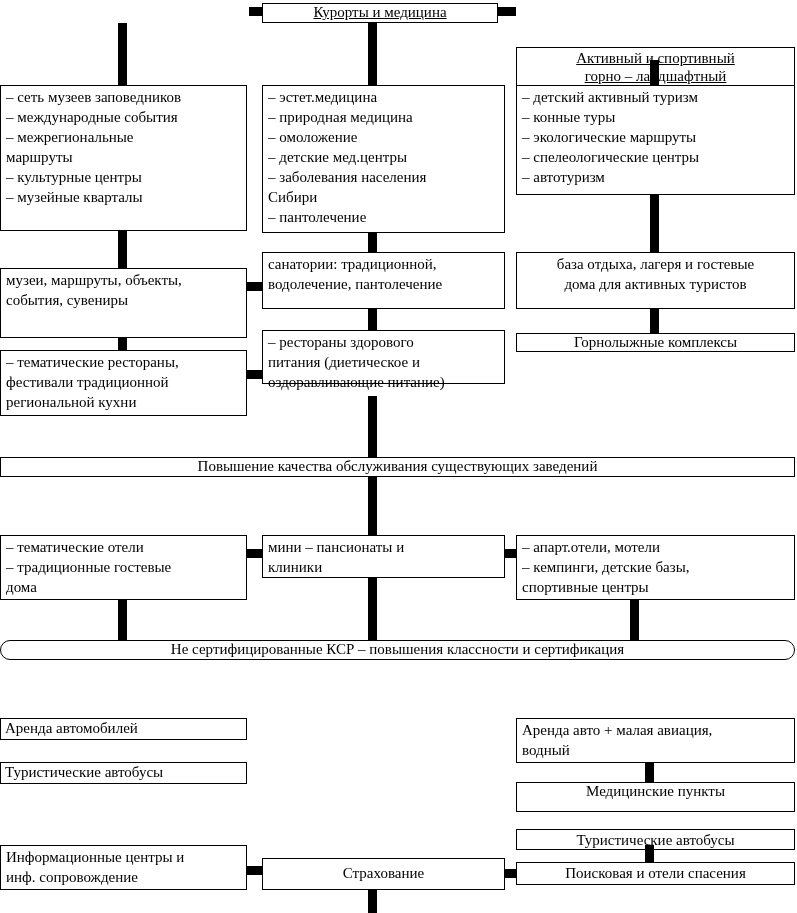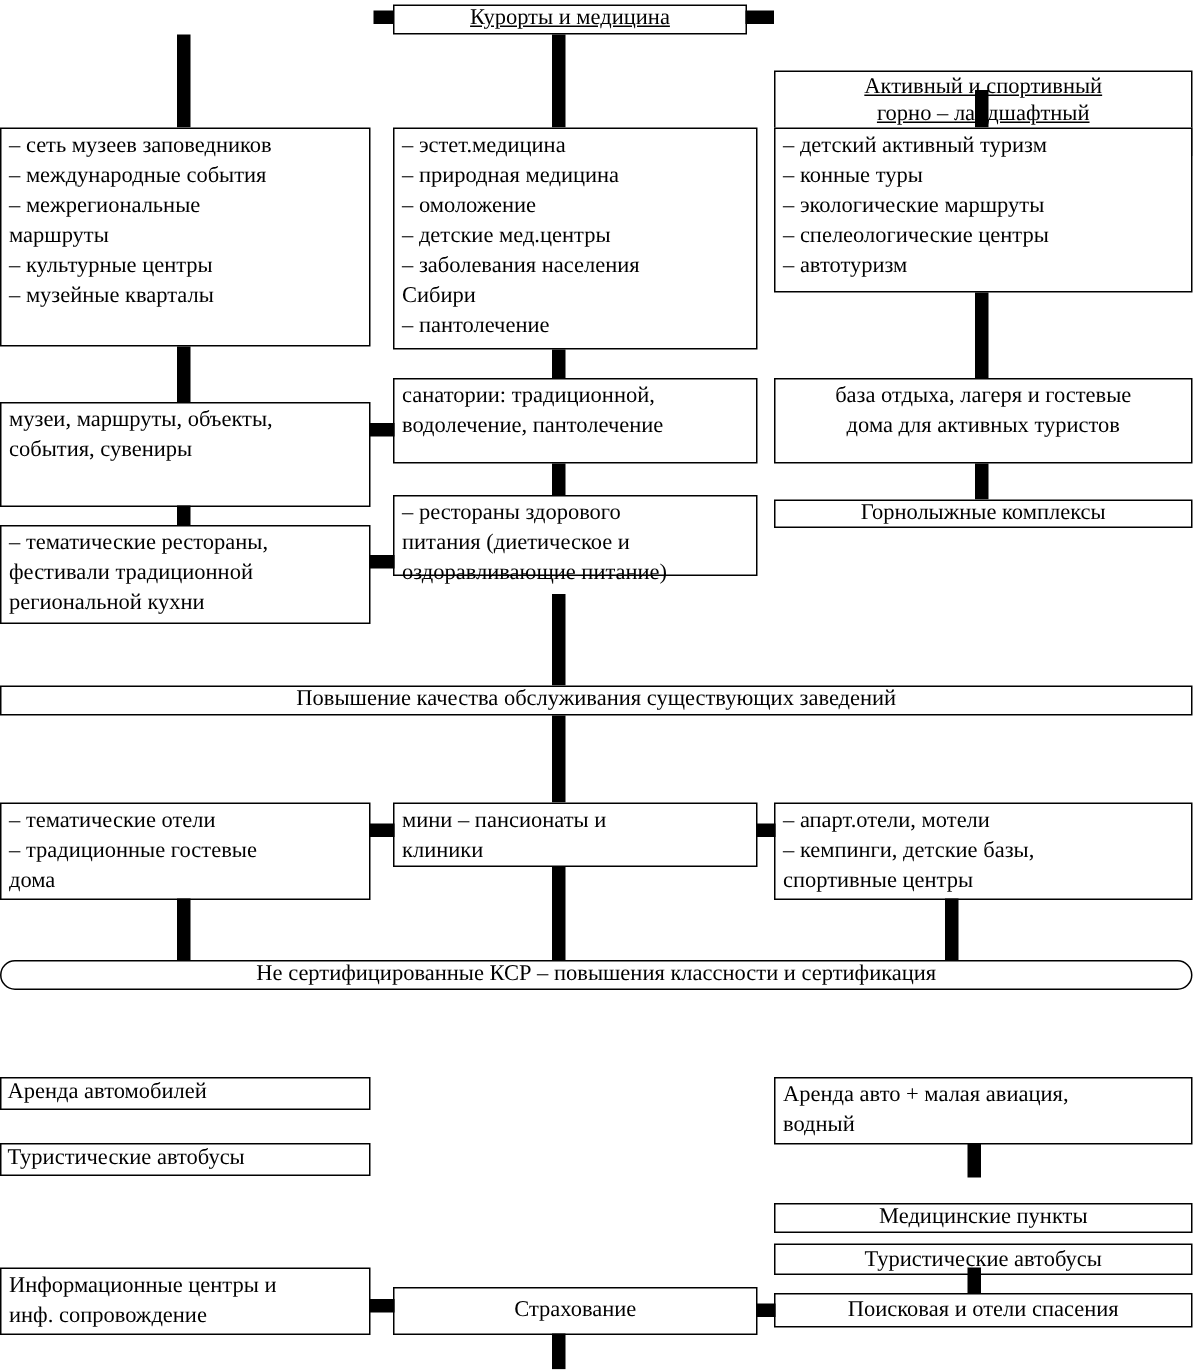--- a/index.html
+++ b/index.html
@@ -125,21 +125,21 @@
   <div class="box lh19" style="left:0px; top:762px; width:247px; height:22px;">Туристические автобусы</div>
   <div class="box" style="left:0px; top:845px; width:247px; height:45px;">Информационные центры и
 инф. сопровождение</div>
 
   <div class="box center lh29" style="left:262px; top:858px; width:243px; height:32px;">Страхование</div>
 
   <div class="box" style="left:516px; top:718px; width:279px; height:45px;">Аренда авто + малая авиация,
 водный</div>
   <div class="vcon" style="left:645px; top:762px; height:23px;"></div>
   <div class="box center lh18" style="left:516px; top:785px; width:279px; height:21px;">Туристические автобусы</div>
-  <div class="box center lh17" style="left:516px; top:802px; width:279px; height:20px;">Медицинские пункты</div>
+  <div class="box center lh17" style="left:516px; top:782px; width:279px; height:30px;">Медицинские пункты</div>
   <div class="vcon" style="left:645px; top:845px; height:17px;"></div>
   <div class="box center lh20" style="left:516px; top:862px; width:279px; height:23px;">Поисковая и отели спасения</div>
 
   <div class="hcon" style="left:246px; top:866px; width:17px;"></div>
   <div class="hcon" style="left:504px; top:869px; width:13px;"></div>
   <div class="vcon" style="left:368px; top:889px; height:24px;"></div>
 
 </div>
 
 </body></html>

